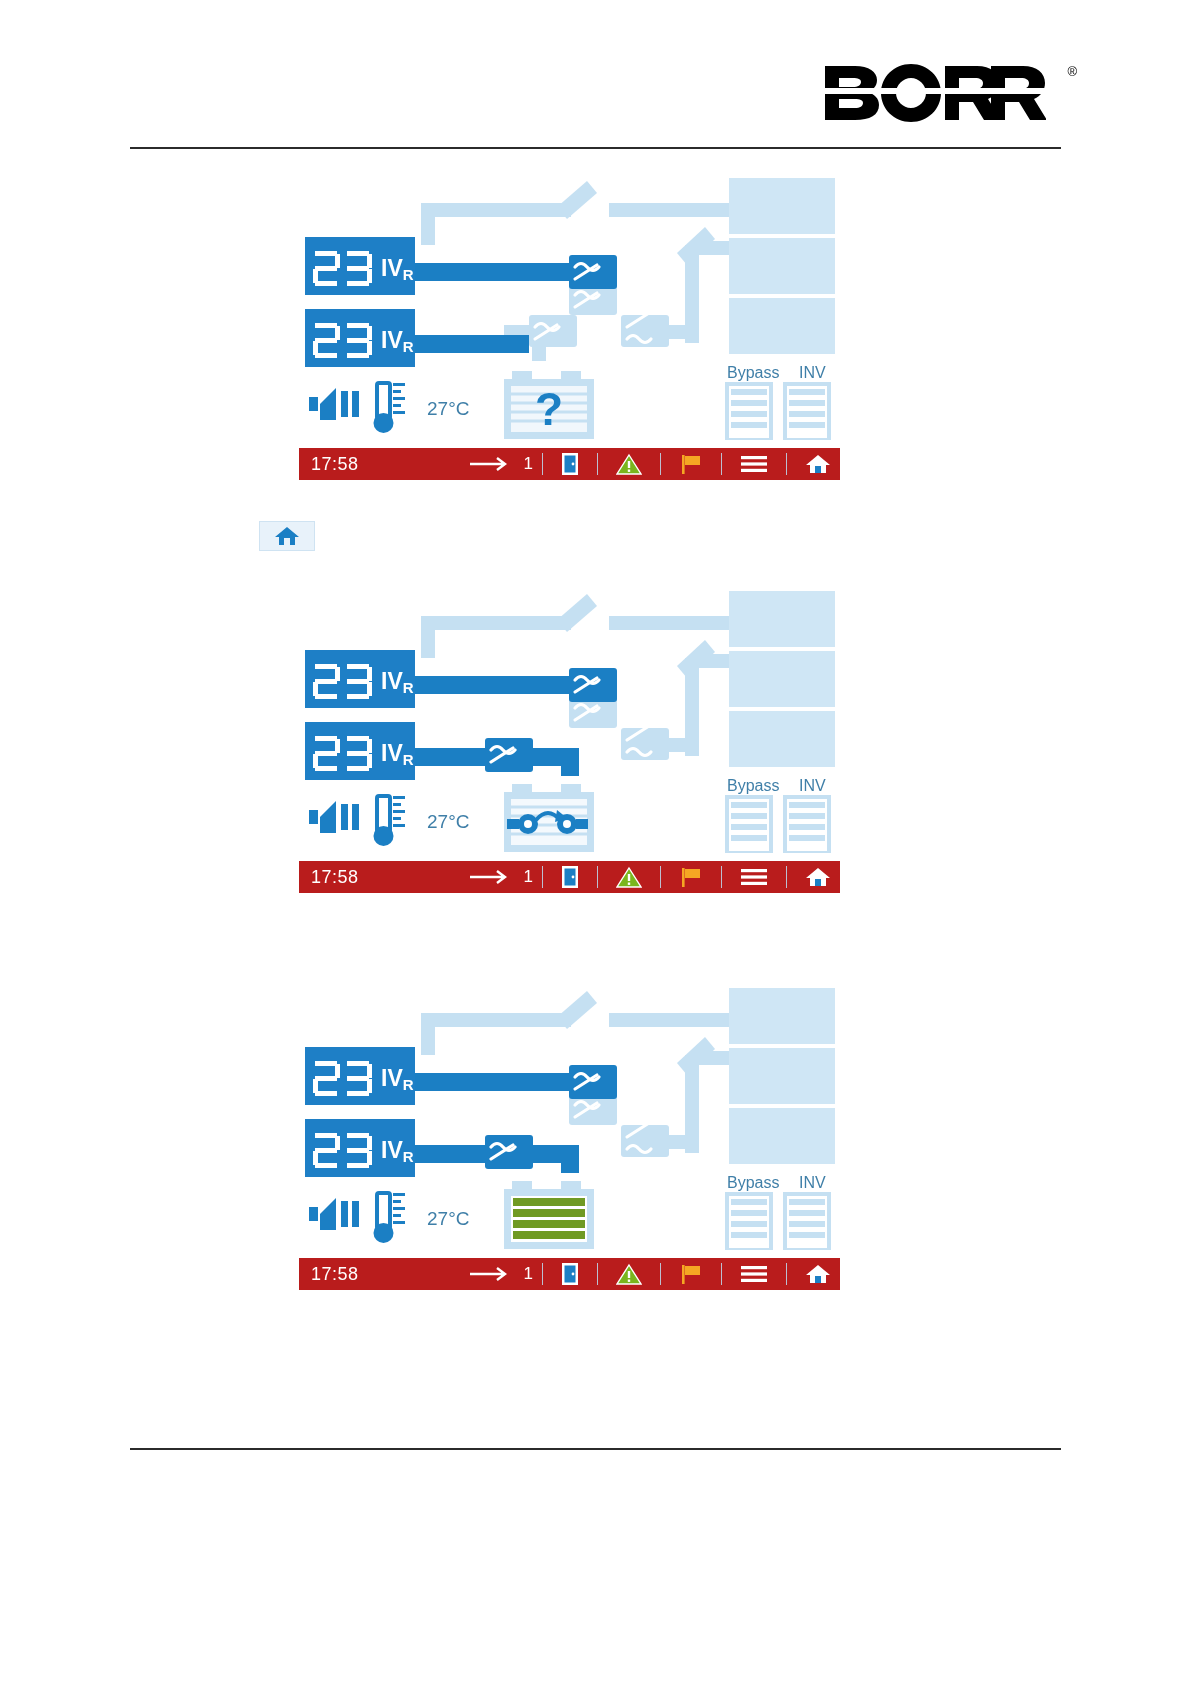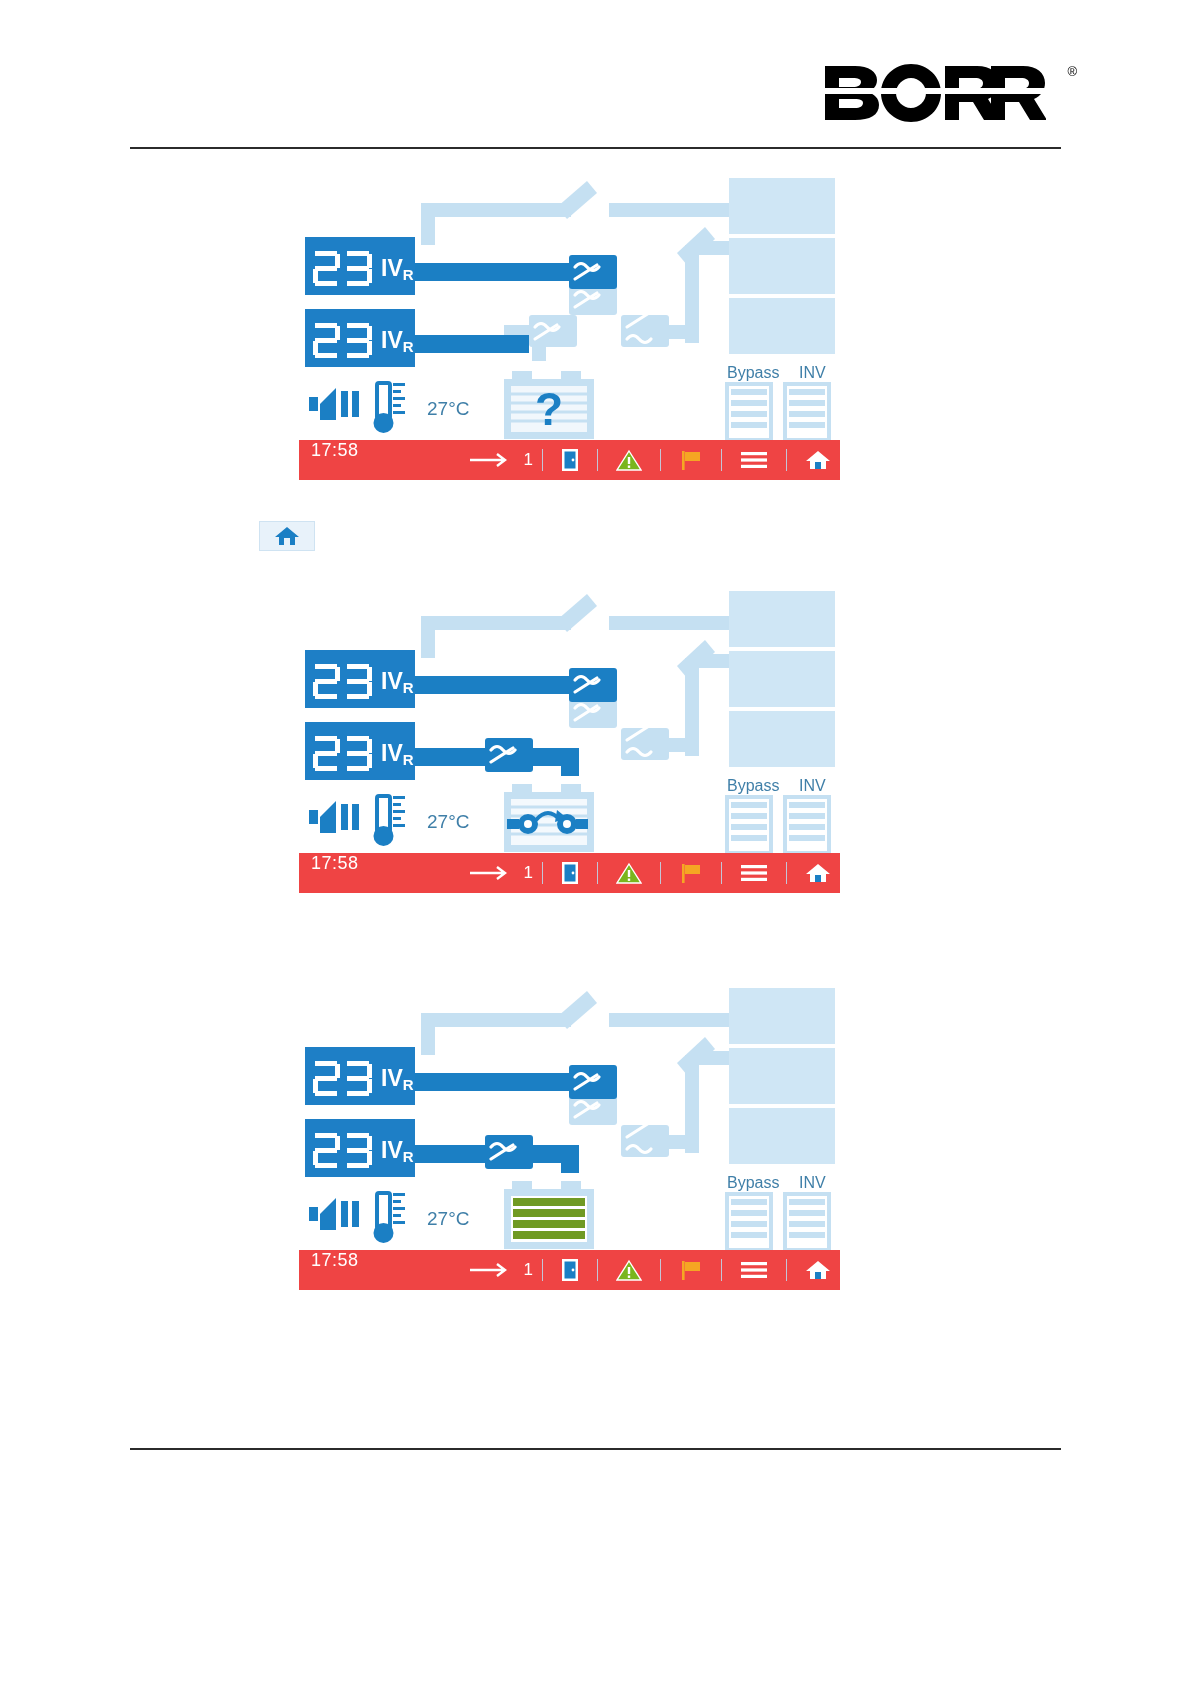--- a/index.html
+++ b/index.html
@@ -34,23 +34,23 @@
   .panel {
     position: absolute;
     width: 541px; height: 305px;
     background: #ffffff;
   }
   .panel .diagram {
     position: absolute; left: 0; top: 0; width: 541px; height: 265px;
   }
   .statusbar {
     position: absolute; left: 0; bottom: 0;
-    width: 541px; height: 40px;
-    background: #ef4444;
-    display: flex; 
+    width: 541px; height: 32px;
+    background: #b91c1c;
+    display: flex; align-items: center;
     color: #ffffff;
   }
   .sb-time {
     font-size: 18px; margin-left: 12px; letter-spacing: .5px;
     color: #ffffff; white-space: nowrap;
   }
   .sb-spacer { flex: 1 1 auto; }
   .sb-group { display: flex; align-items: center; height: 100%; }
   .sb-cell {
     display: flex; align-items: center; justify-content: center;

